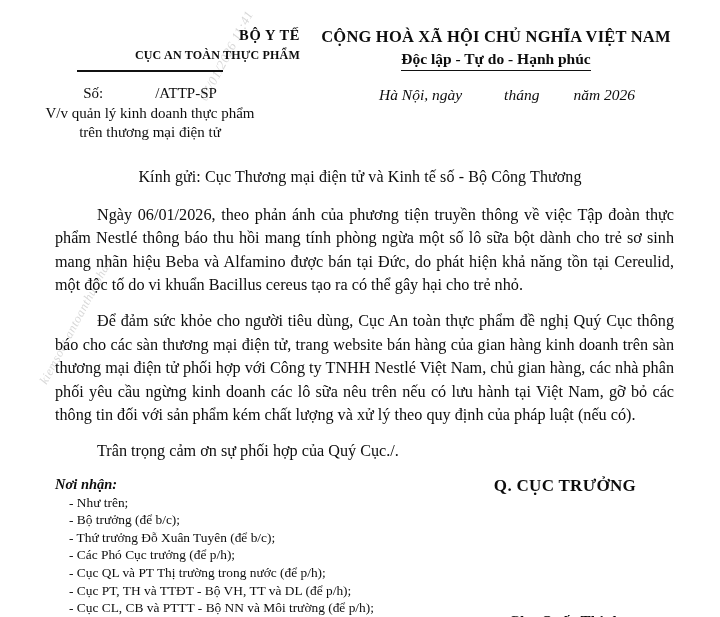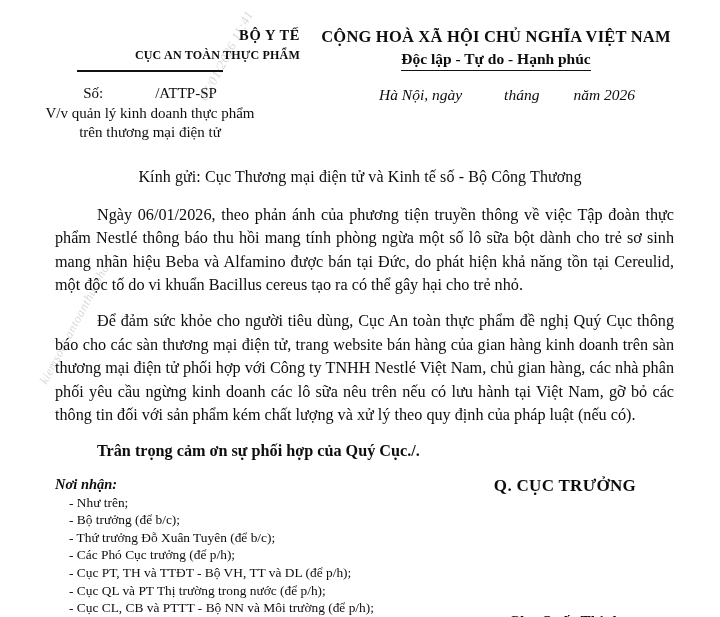--- a/index.html
+++ b/index.html
@@ -148,21 +148,21 @@
   #body {
     margin: 18px 46px 0 55px;
     font-size: 16.2px;
     line-height: 23.6px;
     text-align: justify;
   }
   #body p {
     margin: 0 0 12px 0;
     text-indent: 42px;
   }
-  #body p:last-child { margin-bottom: 8px; font-weight: bold; }
+  #body p:last-child { margin-bottom: 8px; }
 
   
   #sign-row {
     display: flex;
     margin-top: 11px;
     padding-left: 55px;
     padding-right: 30px;
   }
   #noi-nhan {
     flex: 1 1 auto;
@@ -249,22 +249,22 @@
     </div>
 
     <div id="sign-row">
 
       <div id="noi-nhan">
         <div id="noi-nhan-title">Nơi nhận:</div>
         <div class="recipient">- Như trên;</div>
         <div class="recipient">- Bộ trưởng (để b/c);</div>
         <div class="recipient">- Thứ trưởng Đỗ Xuân Tuyên (để b/c);</div>
         <div class="recipient">- Các Phó Cục trưởng (để p/h);</div>
+        <div class="recipient">- Cục QL và PT Thị trường trong nước (để p/h);</div>
         <div class="recipient">- Cục PT, TH và TTĐT - Bộ VH, TT và DL (để p/h);</div>
-        <div class="recipient">- Cục QL và PT Thị trường trong nước (để p/h);</div>
         <div class="recipient">- Cục CL, CB và PTTT - Bộ NN và Môi trường (để p/h);</div>
         <div class="recipient">- Cục CN - Bộ Công Thương (để p/h);</div>
 
       </div>
 
       <div id="signer">
         <div id="signer-title">Q. CỤC TRƯỞNG</div>
         <div id="signer-name">Chu Quốc Thịnh</div>
       </div>
 

